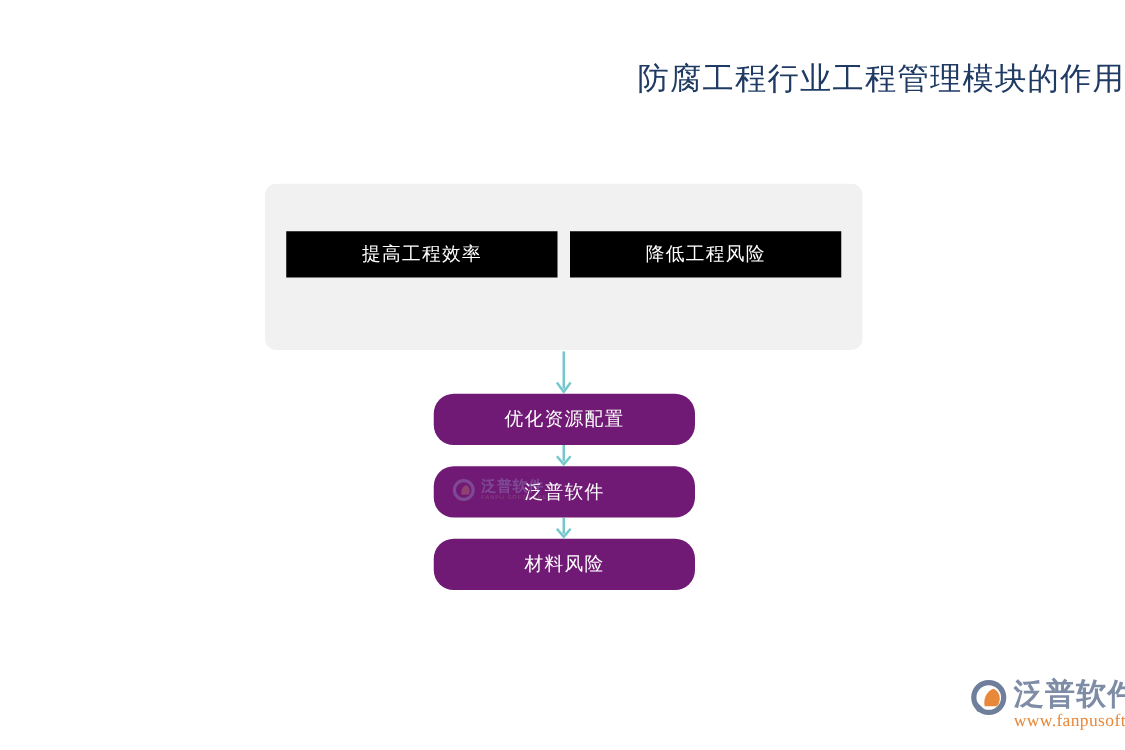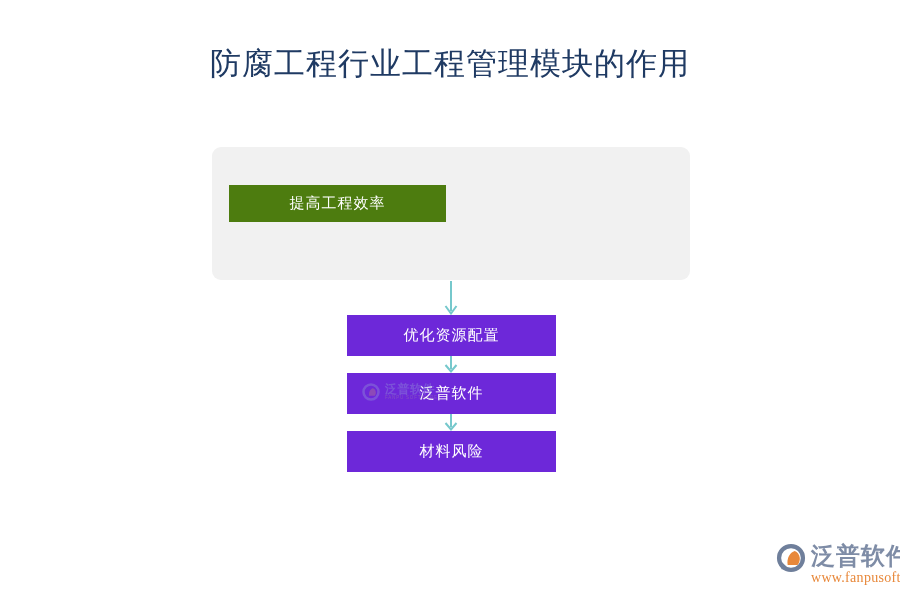--- a/index.html
+++ b/index.html
@@ -15,23 +15,23 @@
     position: relative;
     overflow: hidden;
   }
 
   
   .page-title {
     position: absolute;
     left: 0;
     top: 44px;
     width: 900px;
-    text-align: center;
+    text-align: right;
     font-family: "Liberation Serif", "DejaVu Serif", serif;
-    font-size: 31px;
+    font-size: 25px;
     line-height: 40px;
     letter-spacing: 1px;
     color: #1f3a63;
     font-weight: 400;
     white-space: nowrap;
   }
 
   
   .group-panel {
     position: absolute;
@@ -48,49 +48,50 @@
     top: 38px;
     width: 444px;
     height: 83px;
     display: grid;
     grid-template-columns: 217px 217px;
     grid-template-rows: 37px 37px;
     column-gap: 10px;
     row-gap: 9px;
   }
   .blue-box {
-    background: #4d7c0f;
+    background: #000000;
     color: #ffffff;
     display: flex;
     align-items: center;
     justify-content: center;
     font-size: 15px;
     letter-spacing: 1px;
     white-space: nowrap;
   }
 
   
   .flow {
     position: absolute;
     left: 347px;
     top: 315px;
     width: 209px;
   }
   .flow-box {
     width: 209px;
     height: 41px;
-    background: #6d28d9;
+    background: #701a75;
     color: #ffffff;
     display: flex;
     align-items: center;
     justify-content: center;
     font-size: 15px;
     letter-spacing: 1px;
     white-space: nowrap;
     position: relative;
+    border-radius: 16px;
   }
   .flow-gap { height: 17px; }
 
   
   .arrow {
     position: absolute;
     width: 14px;
     pointer-events: none;
   }
   .arrow svg { display: block; }
@@ -155,20 +156,23 @@
 </style>
 </head>
 <body>
 
 <div class="page-title">防腐工程行业工程管理模块的作用</div>
 
 <div class="group-panel">
   <div class="grid-boxes">
     <div class="blue-box">
       <span>提高工程效率</span>
+    </div>
+    <div class="blue-box">
+      <span>降低工程风险</span>
     </div>
   </div>
 </div>
 
 <div class="arrow arrow-top">
   <svg width="14" height="34" viewBox="0 0 14 34" xmlns="http://www.w3.org/2000/svg">
     <line x1="7" y1="0" x2="7" y2="30" stroke="#76c8cc" stroke-width="2"></line>
     <path d="M1.5 25 L7 32.5 L12.5 25" fill="none" stroke="#76c8cc" stroke-width="2"></path>
   </svg>
 </div>

